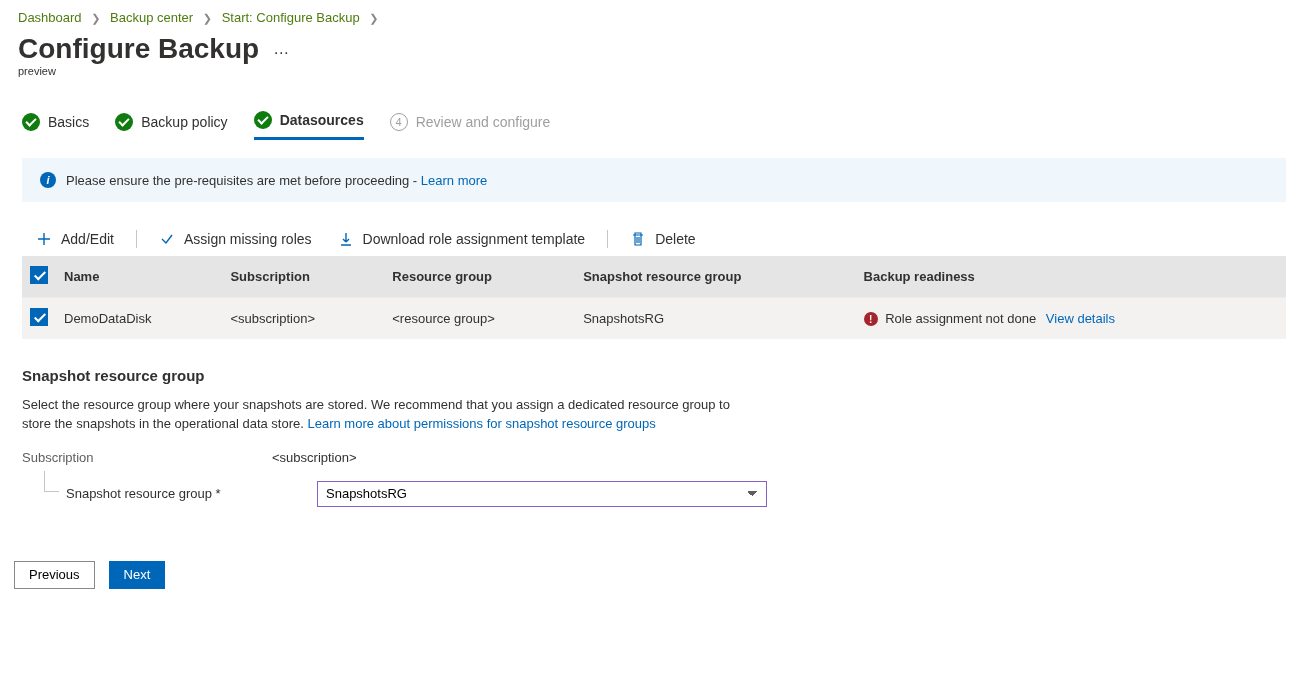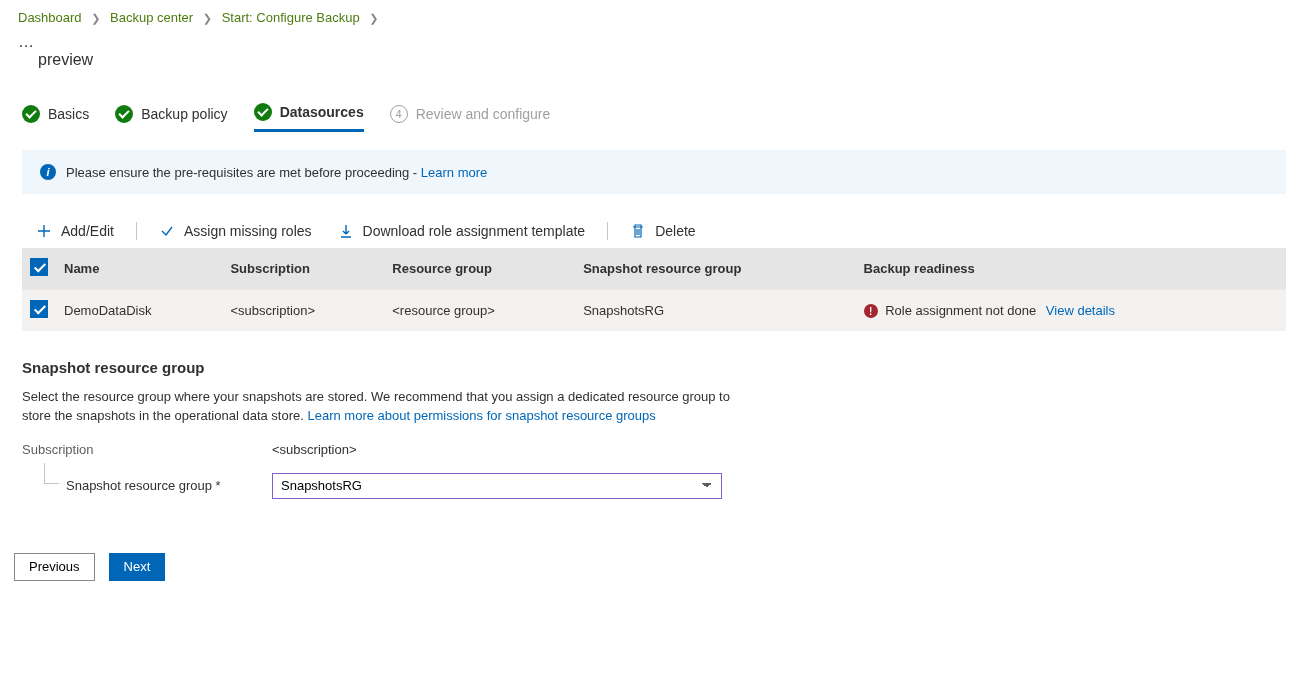--- a/index.html
+++ b/index.html
@@ -25,21 +25,21 @@
       font-size: 11px;
     }
     
     .title-row {
       display: flex; align-items: center;
       padding: 4px 18px 0 18px;
       gap: 14px;
     }
     h1 { font-size: 28px; font-weight: 600; }
     .ell { color: #323130; font-size: 16px; letter-spacing: 1px; }
-    .subtitle { font-size: 16px; color: #323130; padding: 0 18px 16px 18px; margin-left: 20px; }
+    .subtitle { font-size: 11px; color: #323130; padding: 0 18px 16px 18px; }
 
     
     .stepper {
       display: flex; align-items: center;
       gap: 26px;
       padding: 18px 22px 0 22px;
       font-size: 14px;
     }
     .step { display: flex; align-items: center; gap: 8px; padding-bottom: 8px; }
     .step.active { border-bottom: 3px solid #0067b8; font-weight: 600; }
@@ -120,21 +120,21 @@
     .linklike { color: #0067b8; text-decoration: none; margin-left: 6px; }
 
     
     .sect { margin: 28px 22px 0 22px; }
     .sect h3 { font-size: 15px; font-weight: 600; margin-bottom: 12px; }
     .sect p { font-size: 13px; max-width: 720px; line-height: 1.45; }
     .sect a { color: #0067b8; text-decoration: none; }
 
     .field-row { display: flex; align-items: center; margin-top: 16px; font-size: 13px; }
     .field-label { width: 250px; color: #323130; }
-    .indent { padding-left: 44px; position: relative; }
+    .indent { padding-left: 44px; position: relative; gap: 45px; }
     .indent::before {
       content: ""; position: absolute; left: 22px; top: -10px;
       width: 14px; height: 20px;
       border-left: 1px solid #c8c6c4;
       border-bottom: 1px solid #c8c6c4;
     }
     .sel {
       width: 450px; height: 26px; font-size: 13px;
       border: 1px solid #8661c5; padding: 2px 8px;
       background: #fff; appearance: none;
@@ -164,20 +164,21 @@
 <nav class="breadcrumb">
   <a href="#">Dashboard</a>
   <span class="chev">❯</span>
   <a href="#">Backup center</a>
   <span class="chev">❯</span>
   <a href="#">Start: Configure Backup</a>
   <span class="chev">❯</span>
 </nav>
 
 <div class="title-row">
+  <h1>Configure Backup</h1>
   <span class="ell">…</span>
 </div>
 <div class="subtitle">preview</div>
 
 <div class="stepper">
   <div class="step">
     <span class="ok-circle"></span>
     <span>Basics</span>
   </div>
   <div class="step">

